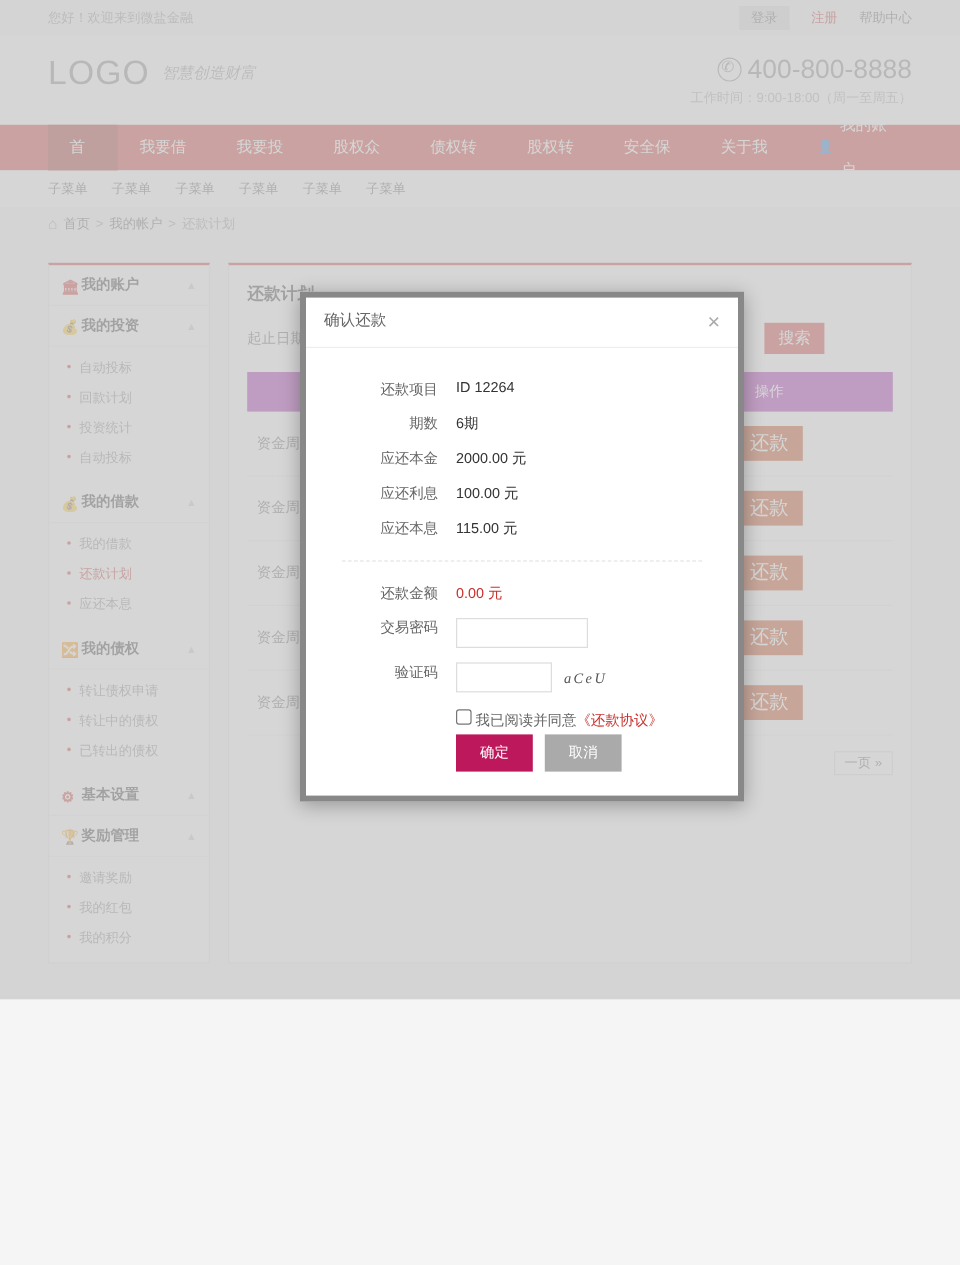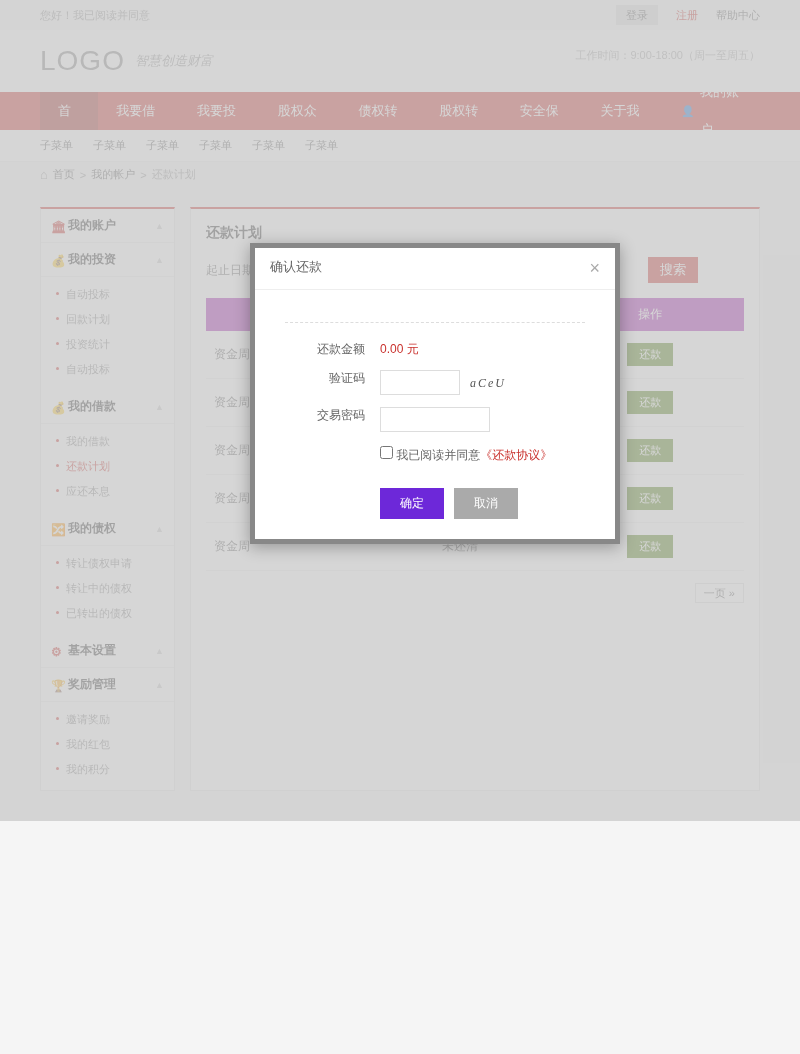--- a/index.html
+++ b/index.html
@@ -45,68 +45,72 @@
 .sb-item{padding:5px 10px 5px 25px;font-size:11px;color:#888;position:relative}
 .sb-item::before{content:"";width:3px;height:3px;background:#c9302c;position:absolute;left:15px;top:10px;border-radius:50%}
 .sb-item.active{color:#c9302c}
 
 .main{flex:1;background:#fff;border:1px solid #e5e5e5;border-top:2px solid #c9302c;padding:15px}
 .panel-title{font-size:14px;font-weight:bold;color:#333;margin-bottom:15px}
 .filter-row{display:flex;align-items:center;gap:8px;margin-bottom:15px;font-size:12px}
 .filter-row input[type=text]{width:50px;border:1px solid #ddd;padding:3px}
 .quick-link{color:#c9302c;margin-left:20px}
 .period-link{margin-left:15px}
-.search-btn{background:#c9302c;color:#fff;border:none;padding:4px 12px;margin-left:26px;cursor:pointer}
+.search-btn{background:#c9302c;color:#fff;border:none;padding:4px 12px;margin-left:15px;cursor:pointer}
 
 .tbl{width:100%;border-collapse:collapse}
 .tbl th{background:#a21caf;color:#fff;padding:8px;font-size:12px;font-weight:normal}
 .tbl td{padding:12px 8px;border-bottom:1px solid #eee;font-size:12px;text-align:center}
-.repay-btn{background:#4d7c0f;color:#fff;border:none;padding:4px 12px;font-size:11px;cursor:pointer}
+.repay-btn{background:#c2410c;color:#fff;border:none;padding:4px 12px;font-size:16px;cursor:pointer}
 
 .pager{text-align:right;margin-top:15px}
 .pager a{border:1px solid #ddd;padding:3px 8px;font-size:11px;margin-left:3px}
 
 .modal{position:absolute;left:250px;top:243px;width:370px;background:#fff;z-index:10;border:5px solid #888;box-shadow:0 3px 15px rgba(0,0,0,0.3)}
 .modal-hd{padding:10px 15px;border-bottom:1px solid #eee;display:flex;justify-content:space-between;align-items:flex-start}
 .modal-hd .title{font-size:13px;color:#666}
 .modal-hd .close{color:#aaa;font-size:18px;cursor:pointer;font-weight:300}
 .modal-body{padding:20px 30px}
 .info-row{display:flex;padding:6px 0;font-size:12px}
 .info-label{width:80px;text-align:right;color:#666;margin-right:15px}
 .info-val{color:#333}
 .divider{border-top:1px dashed #ddd;margin:12px 0}
 .amount-val{color:#c9302c}
 .fm-input{border:1px solid #ddd;padding:4px;width:110px}
 .captcha{font-style:italic;margin-left:10px;letter-spacing:2px;color:#555;font-family:serif}
-.agree-row{padding:8px 0 24px 95px;font-size:12px}
+.agree-row{padding:8px 0 3px 95px;font-size:12px}
 .agree-link{color:#c9302c}
 .btn-row{padding-left:95px;display:flex;gap:10px}
-.btn-confirm{background:#6d28d9;color:#fff;border:none;padding:7px 20px;font-size:12px;cursor:pointer}
+.btn-confirm{background:#be185d;color:#fff;border:none;padding:7px 20px;font-size:12px;cursor:pointer}
 .btn-cancel{background:#aaa;color:#fff;border:none;padding:7px 20px;font-size:12px;cursor:pointer}
 </style>
 </head>
 <body>
 
 <div class="overlay"></div>
 
 <div class="topbar">
-  <div>您好！我已阅读并同意</div>
+  <div>您好！欢迎来到微盐金融</div>
   <div class="topbar-right">
     <a class="login">登录</a>
     <a class="reg">注册</a>
     <a>帮助中心</a>
   </div>
 </div>
 
 <div class="header">
   <div class="logo-area">
     <span class="logo-text">LOGO</span>
     <span class="slogan">智慧创造财富</span>
   </div>
   <div class="tel-area">
+    <div class="tel-main">
+        <span class="tel-icon"></span>
+        <span>400-800-8888</span>
+      </div>
     <div class="tel-sub">工作时间：9:00-18:00（周一至周五）</div>
   </div>
 </div>
 
 <div class="nav">
   <a class="nav-item active">首页</a>
   <a class="nav-item">我要借款</a>
   <a class="nav-item">我要投资</a>
   <a class="nav-item">股权众筹</a>
   <a class="nav-item">债权转让</a>
@@ -217,32 +221,54 @@
     </div>
   </div>
 </div>
 
 <div class="modal">
   <div class="modal-hd">
     <span class="title">确认还款</span>
     <span class="close">×</span>
   </div>
   <div class="modal-body">
+    <div id="modal-rows">
+        <div class="info-row">
+          <div class="info-label">还款项目</div>
+          <div class="info-val">ID  12264</div>
+        </div>
+        <div class="info-row">
+          <div class="info-label">期数</div>
+          <div class="info-val">6期</div>
+        </div>
+        <div class="info-row">
+          <div class="info-label">应还本金</div>
+          <div class="info-val">2000.00 元</div>
+        </div>
+        <div class="info-row">
+          <div class="info-label">应还利息</div>
+          <div class="info-val">100.00 元</div>
+        </div>
+        <div class="info-row">
+          <div class="info-label">应还本息</div>
+          <div class="info-val">115.00 元</div>
+        </div>
+      </div>
     <div class="divider"></div>
     <div class="info-row">
       <div class="info-label">还款金额</div>
       <div class="info-val amount-val">0.00 元</div>
     </div>
     <div class="info-row">
+      <div class="info-label">交易密码</div>
+      <div><input type="password" class="fm-input" style=""></div>
+    </div>
+    <div class="info-row">
       <div class="info-label">验证码</div>
       <div><input type="text" class="fm-input" style="width: 80px;"><span class="captcha">aCeU</span></div>
-    </div>
-    <div class="info-row">
-      <div class="info-label">交易密码</div>
-      <div><input type="password" class="fm-input" style=""></div>
     </div>
     <div class="agree-row">
       <input type="checkbox" style="">
       <span>我已阅读并同意</span><a class="agree-link">《还款协议》</a>
     </div>
     <div class="btn-row">
       <button class="btn-confirm">确定</button>
       <button class="btn-cancel">取消</button>
     </div>
   </div>

